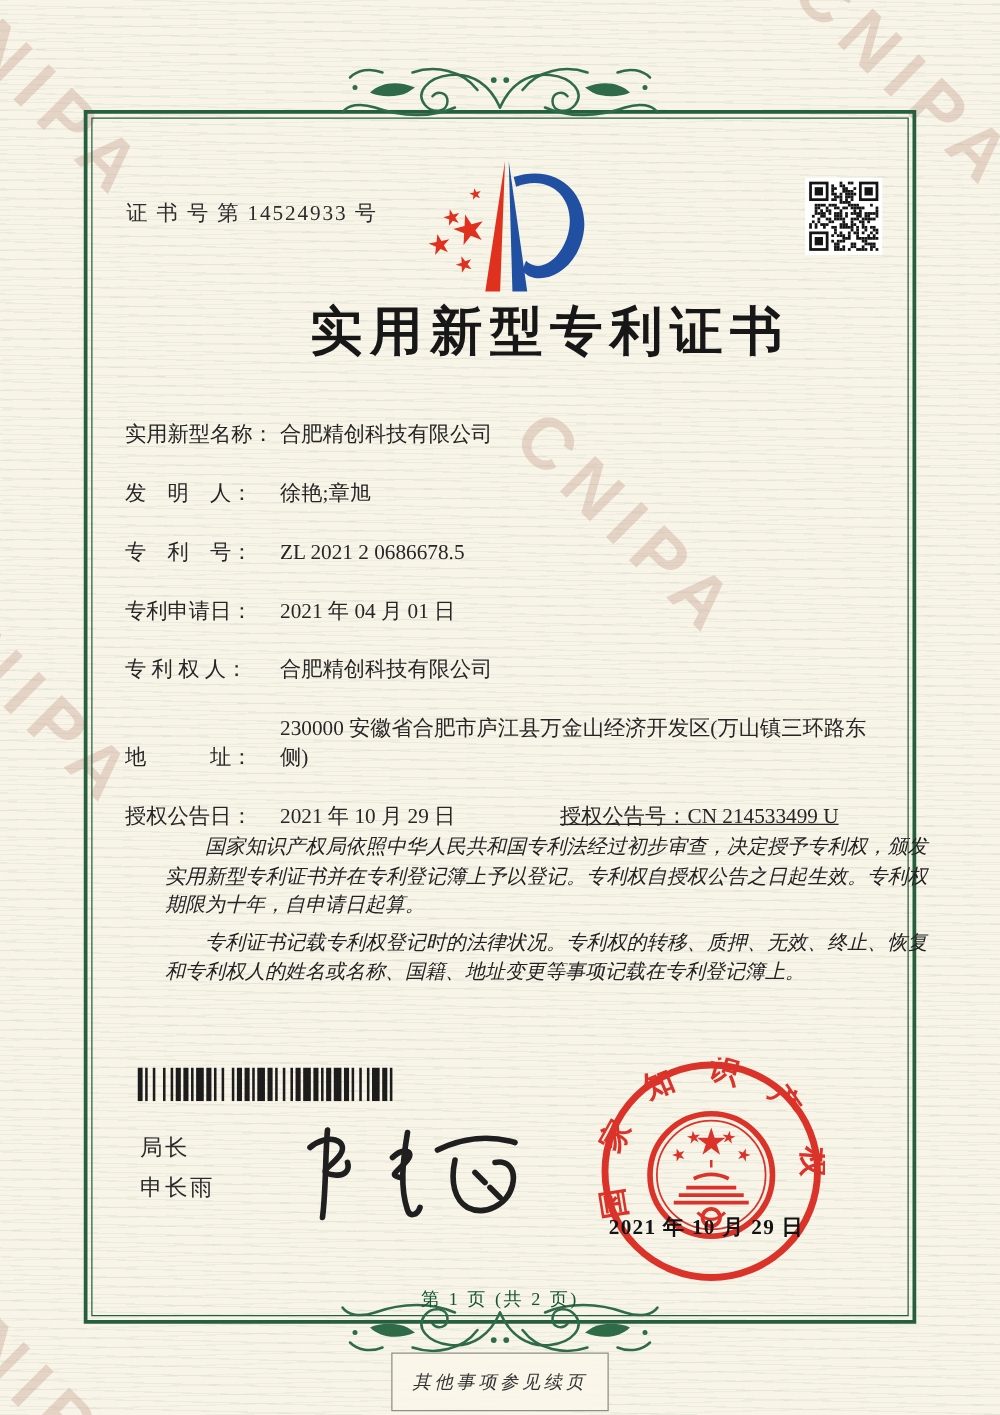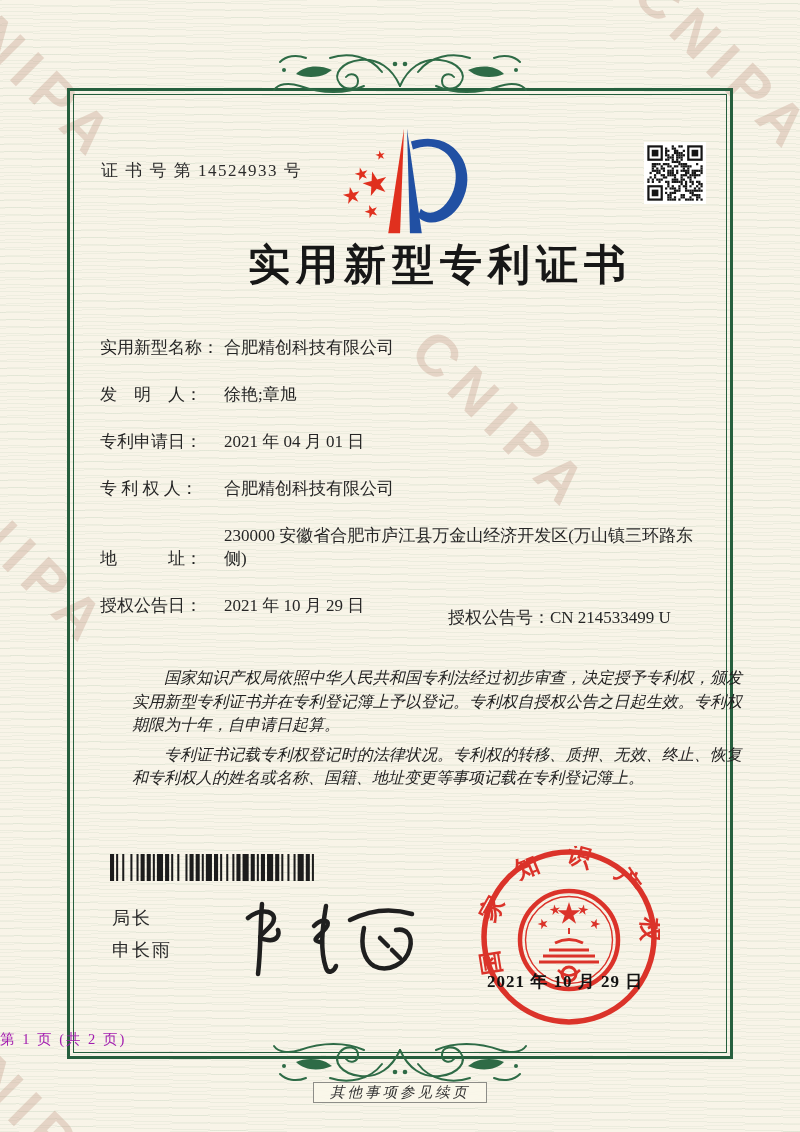--- a/index.html
+++ b/index.html
@@ -43,43 +43,43 @@
   .logo-red{fill:var(--logo-red,#e0301e);}
   .logo-blue{fill:var(--logo-blue,#2150a3);}
   .title{position:absolute; left:0; top:237px; width:100%; text-align:center;
     font-size:42px; font-weight:700; letter-spacing:6px; z-index:3; color:#171717;margin-left:40px;}
   .fields{position:absolute; left:100px; top:336px; width:608px; font-size:17px;
     z-index:3; color:#262626;}
   .frow{display:flex; align-items:flex-end; margin-bottom:24px; line-height:23px;}
   .flabel{flex:none; width:124px; white-space:pre;}
   .fvalue{flex:1;}
   .grant-row{position:relative;}
-  .grant-pair2{position:absolute; left:348px; top:12px; display:flex; white-space:nowrap;}
+  .grant-pair2{position:absolute; left:348px; top:0; display:flex; white-space:nowrap;text-decoration:underline;}
   .paras{position:absolute; left:100px; top:666px; width:610px; z-index:3;
     font-size:16px; line-height:23.5px; font-style:italic; text-align:justify; color:#222;margin-left:32px;}
   .paras p{margin:0 0 6px 0; text-indent:2em;}
   .barcode{position:absolute; left:110px; top:854px; width:208px; height:27px; z-index:3;}
   .barcode svg{width:100%; height:100%; display:block; fill:#1c1c1c;}
   .director-title{position:absolute; left:112px; top:906px; font-size:18px;
     letter-spacing:2px; z-index:3; font-family:"Liberation Sans","DejaVu Sans",sans-serif;}
   .director-name{position:absolute; left:112px; top:938px; font-size:18px;
     letter-spacing:2px; z-index:3; font-family:"Liberation Sans","DejaVu Sans",sans-serif;text-align:right;}
   .sig{position:absolute; left:222px; top:890px; width:210px; height:95px; z-index:3;}
   .sig path{stroke:#1f1f1f; stroke-width:4.5; fill:none; stroke-linecap:round; stroke-linejoin:round;}
   .seal{position:absolute; left:478px; top:846px; width:182px; height:182px; z-index:3; opacity:.93;}
   .seal .sr-stroke{stroke:var(--seal-red,#d9251c); fill:none;}
   .seal .sr-fill{fill:var(--seal-red,#d9251c);}
   .seal-text{font-size:24px; font-weight:700; letter-spacing:25px;
     fill:var(--seal-red,#d9251c); font-family:"Liberation Serif",serif;}
   .seal-date{position:absolute; left:487px; top:970px; font-size:17px; font-weight:700;
     letter-spacing:1px; color:#131313; z-index:4; white-space:nowrap;}
-  .page-num{position:absolute; left:0; top:1030px; width:100%; text-align:left;
-    font-size:14.5px; letter-spacing:2px; z-index:4; color:#a21caf;}
+  .page-num{position:absolute; left:0; top:1030px; width:100%; text-align:center;
+    font-size:14.5px; letter-spacing:2px; z-index:4; color:#14532d;}
   .footer-note{position:absolute; top:1082px; left:50%; transform:translateX(-50%);
-    border:1px solid #8d8d88; padding:0 16px; font-size:14.5px; letter-spacing:3px;
+    border:1px solid #8d8d88; padding:13px 16px; font-size:14.5px; letter-spacing:3px;
     background:rgba(250,246,233,.92); z-index:4; color:#333; font-style:italic;}
 </style>
 </head>
 <body>
 
 <div class="page">
 
   <div class="wm wm1">CNIPA</div>
   <div class="wm wm2">CNIPA</div>
   <div class="wm wm3">CNIPA</div>
@@ -364,20 +364,24 @@
   <div class="fields">
     <div class="frow">
       <span class="flabel">实用新型名称：</span>
       <span class="fvalue">合肥精创科技有限公司</span>
     </div>
     <div class="frow">
       <span class="flabel">发　明　人：</span>
       <span class="fvalue">徐艳;章旭</span>
     </div>
     <div class="frow">
+      <span class="flabel">专　利　号：</span>
+      <span class="fvalue">ZL 2021 2 0686678.5</span>
+    </div>
+    <div class="frow">
       <span class="flabel">专利申请日：</span>
       <span class="fvalue">2021 年 04 月 01 日</span>
     </div>
     <div class="frow">
       <span class="flabel">专 利 权 人：</span>
       <span class="fvalue">合肥精创科技有限公司</span>
     </div>
     <div class="frow">
       <span class="flabel">地　　　址：</span>
       <span class="fvalue">230000 安徽省合肥市庐江县万金山经济开发区(万山镇三环路东侧)</span>

